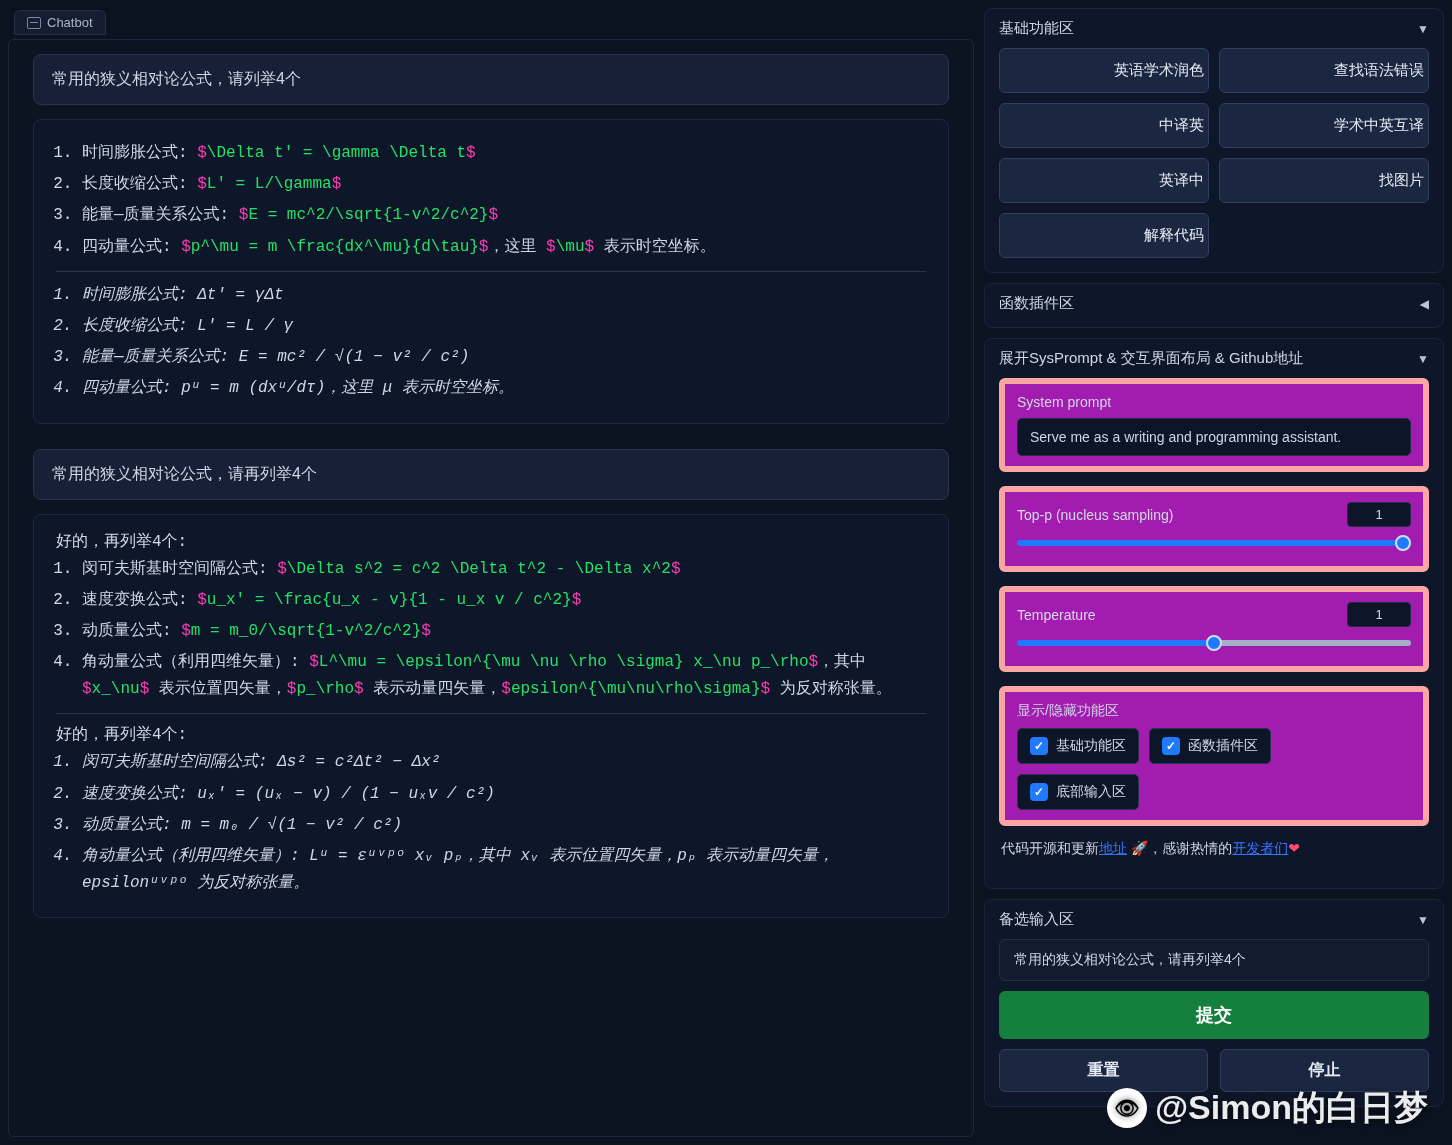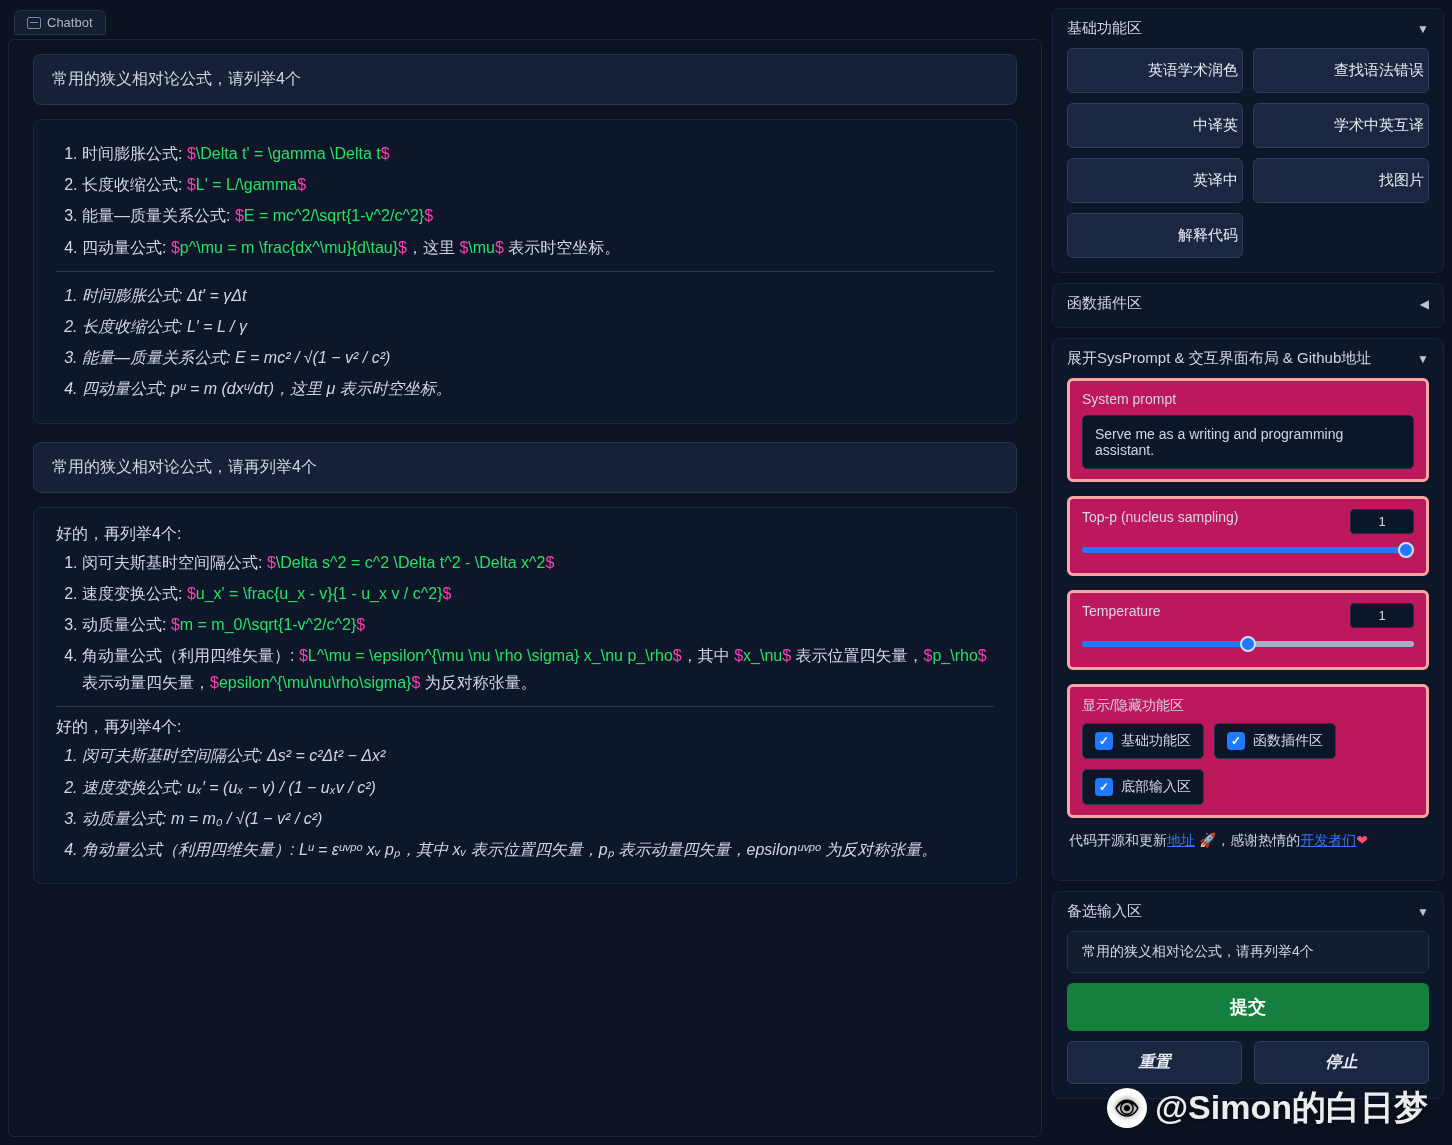--- a/index.html
+++ b/index.html
@@ -9,21 +9,21 @@
     font-family: -apple-system, BlinkMacSystemFont, "Segoe UI", Arial, sans-serif;
     font-size: 14px;
     width: 1452px;
     height: 1145px;
     overflow: hidden;
     display: flex;
     padding: 8px;
     gap: 10px;
   }
   .left-col { flex: 1; display: flex; flex-direction: column; }
-  .right-col { width: 392px; display: flex; flex-direction: column; gap: 10px; }
+  .right-col { width: 460px; display: flex; flex-direction: column; gap: 10px; }
 
   .tab-bar { display: flex; padding: 2px 0 4px 6px; }
   .tab {
     background: #151e31;
     border: 1px solid #252e45;
     border-radius: 6px 6px 0 0;
     padding: 4px 12px;
     font-size: 13px;
     color: #a9b4cc;
     display: flex;
@@ -48,22 +48,23 @@
     padding: 14px 18px;
     margin-bottom: 14px;
     font-size: 16px;
     color: #cfd6e6;
   }
   .msg-bot {
     background: #0e1729;
     border: 1px solid #1c2841;
     border-radius: 8px;
     padding: 16px 22px;
-    margin-bottom: 18px;
+    margin-bottom: 25px;
     font-size: 16px;
+    font-family: Liberation Mono, monospace;
   }
   .bot-list { list-style: decimal; padding-left: 26px; }
   .bot-list li { margin: 4px 0; line-height: 1.7; }
   .label-text { color: #cfd6e6; }
   .pink { color: #ff3db3; }
   .green { color: #26e065; }
   .hr { border: none; border-top: 1px solid #2a344f; margin: 10px 0; }
   .rendered { color: #cfd6e6; font-style: italic; }
   .intro { margin-bottom: 4px; font-size:16px; }
 
@@ -95,37 +96,37 @@
     color: #e6ebf5;
     border-radius: 6px;
     padding: 12px 4px;
     font-size: 15px;
     font-weight: 400;
     text-align: right;
     cursor: pointer;
   }
 
   .subpanel {
-    background: #be185d;
-    border: 3px solid #fca5a5;
+    background: #a21caf;
+    border: 6px solid #fca5a5;
     border-radius: 6px;
     padding: 10px 12px;
     margin-bottom: 14px;
   }
   .sp-label { font-size:14px; margin-bottom:8px; color:#cfd6e6; }
   .sp-text {
     background: #0d1528;
     border: 1px solid #222d48;
     border-radius: 5px;
     padding: 10px 12px;
     color:#cdd6e8;
     font-size:14px;
   }
 
-  .slider-row { display:flex; justify-content:space-between; margin-bottom:6px; }
+  .slider-row { display:flex; justify-content:space-between; align-items:center; margin-bottom:6px; }
   .num-box {
     width: 64px;
     background:#0d1528;
     border:1px solid #222d48;
     border-radius:4px;
     color:#d4dae6;
     font-size:13px;
     padding:4px 6px;
     text-align:center;
   }
@@ -162,21 +163,21 @@
 
   .input-box {
     width:100%; background:#121b30; border:1px solid #222d48; border-radius:6px;
     padding:12px 14px; color:#cdd6e8; font-size:14px; margin-bottom:10px;
   }
   .submit-btn {
     width:100%; background:#15803d; border:none; border-radius:6px;
     color:#fff; font-size:18px; font-weight:600; padding:12px; cursor:pointer;
     margin-bottom:10px;
   }
-  .secondary-row { display:flex; gap:12px;font-style:italic; }
+  .secondary-row { display:flex; gap:12px; }
   .sec-btn {
     flex:1; background:#1b2741; border:1px solid #303d5d; color:#e6ebf5;
     border-radius:6px; padding:10px 4px; font-size:16px; font-weight:600;
     text-align:center; cursor:pointer;
   }
 
   .watermark {
     position: fixed; right: 24px; bottom: 14px;
     font-size: 34px; font-weight: 700; color: rgba(255,255,255,0.92);
     display:flex; align-items:center; gap:8px; pointer-events:none;

